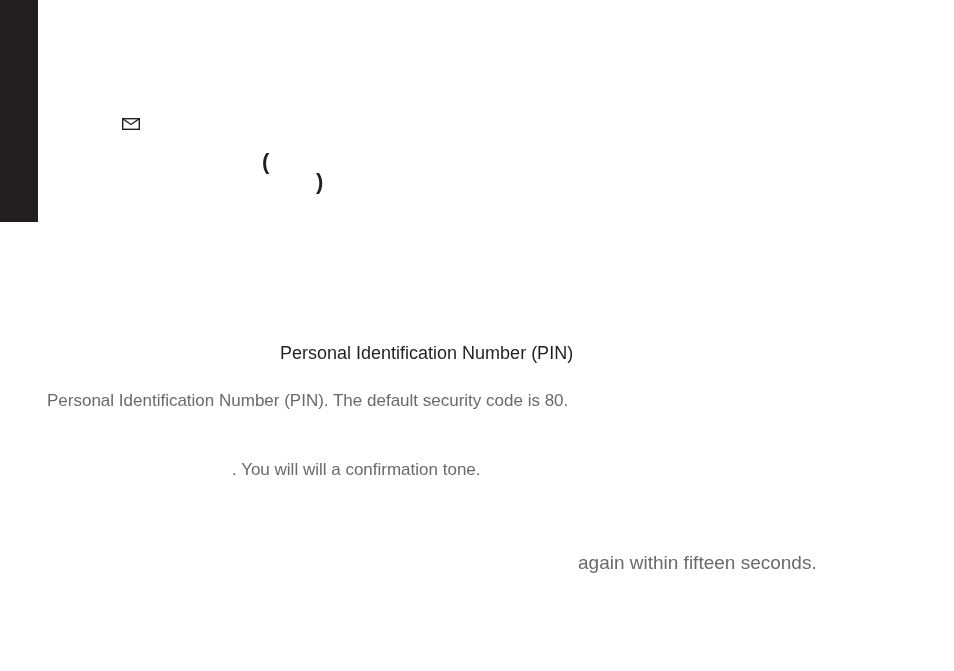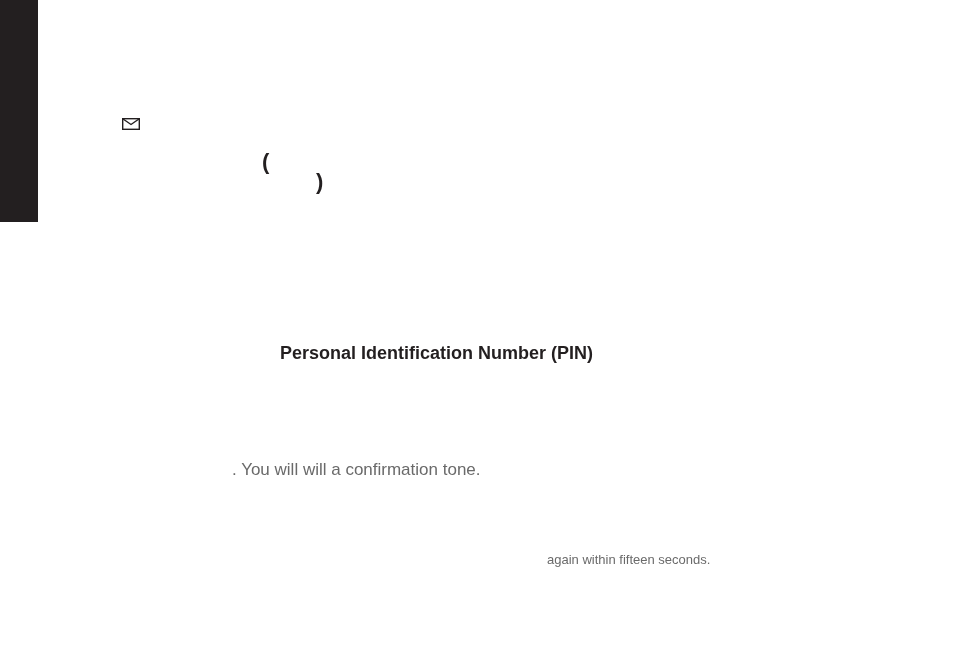--- a/index.html
+++ b/index.html
@@ -47,42 +47,42 @@
     top: 169px;
     font-size: 22px;
     font-weight: bold;
     color: #231f20;
   }
   .heading {
     position: absolute;
     left: 280px;
     top: 343px;
     font-size: 18px;
-    font-weight: bold;
+    font-weight: normal;
     color: #231f20;
   }
   .line1 {
     position: absolute;
     left: 47px;
     top: 391px;
     font-size: 17px;
     color: #6a6a6a;
   }
   .line2 {
     position: absolute;
     left: 232px;
     top: 460px;
     font-size: 17px;
     color: #6a6a6a;
   }
   .line3 {
     position: absolute;
-    left: 547px;
+    left: 578px;
     top: 552px;
-    font-size: 13px;
+    font-size: 19px;
     color: #6a6a6a;
   }
 </style>
 </head>
 <body>
 
 <div class="sidebar-tab"></div>
 
 <div class="content">
 
@@ -91,16 +91,17 @@
       <rect x="0.7" y="0.7" width="16.6" height="10.6" fill="none" stroke="#231f20" stroke-width="1.4"></rect>
       <path d="M0.7 0.7 L9 6.5 L17.3 0.7" fill="none" stroke="#231f20" stroke-width="1.4"></path>
     </svg>
   </span>
 
   <span class="paren-left">(</span>
   <span class="paren-right">)</span>
 
   <div class="heading">Personal Identification Number (PIN)</div>
 
+  <div class="line1">Personal Identification Number (PIN). The default security code is 80.</div>
   <div class="line2">. You will will a confirmation tone.</div>
   <div class="line3">again within fifteen seconds.</div>
 
 </div>
 
 </body></html>

